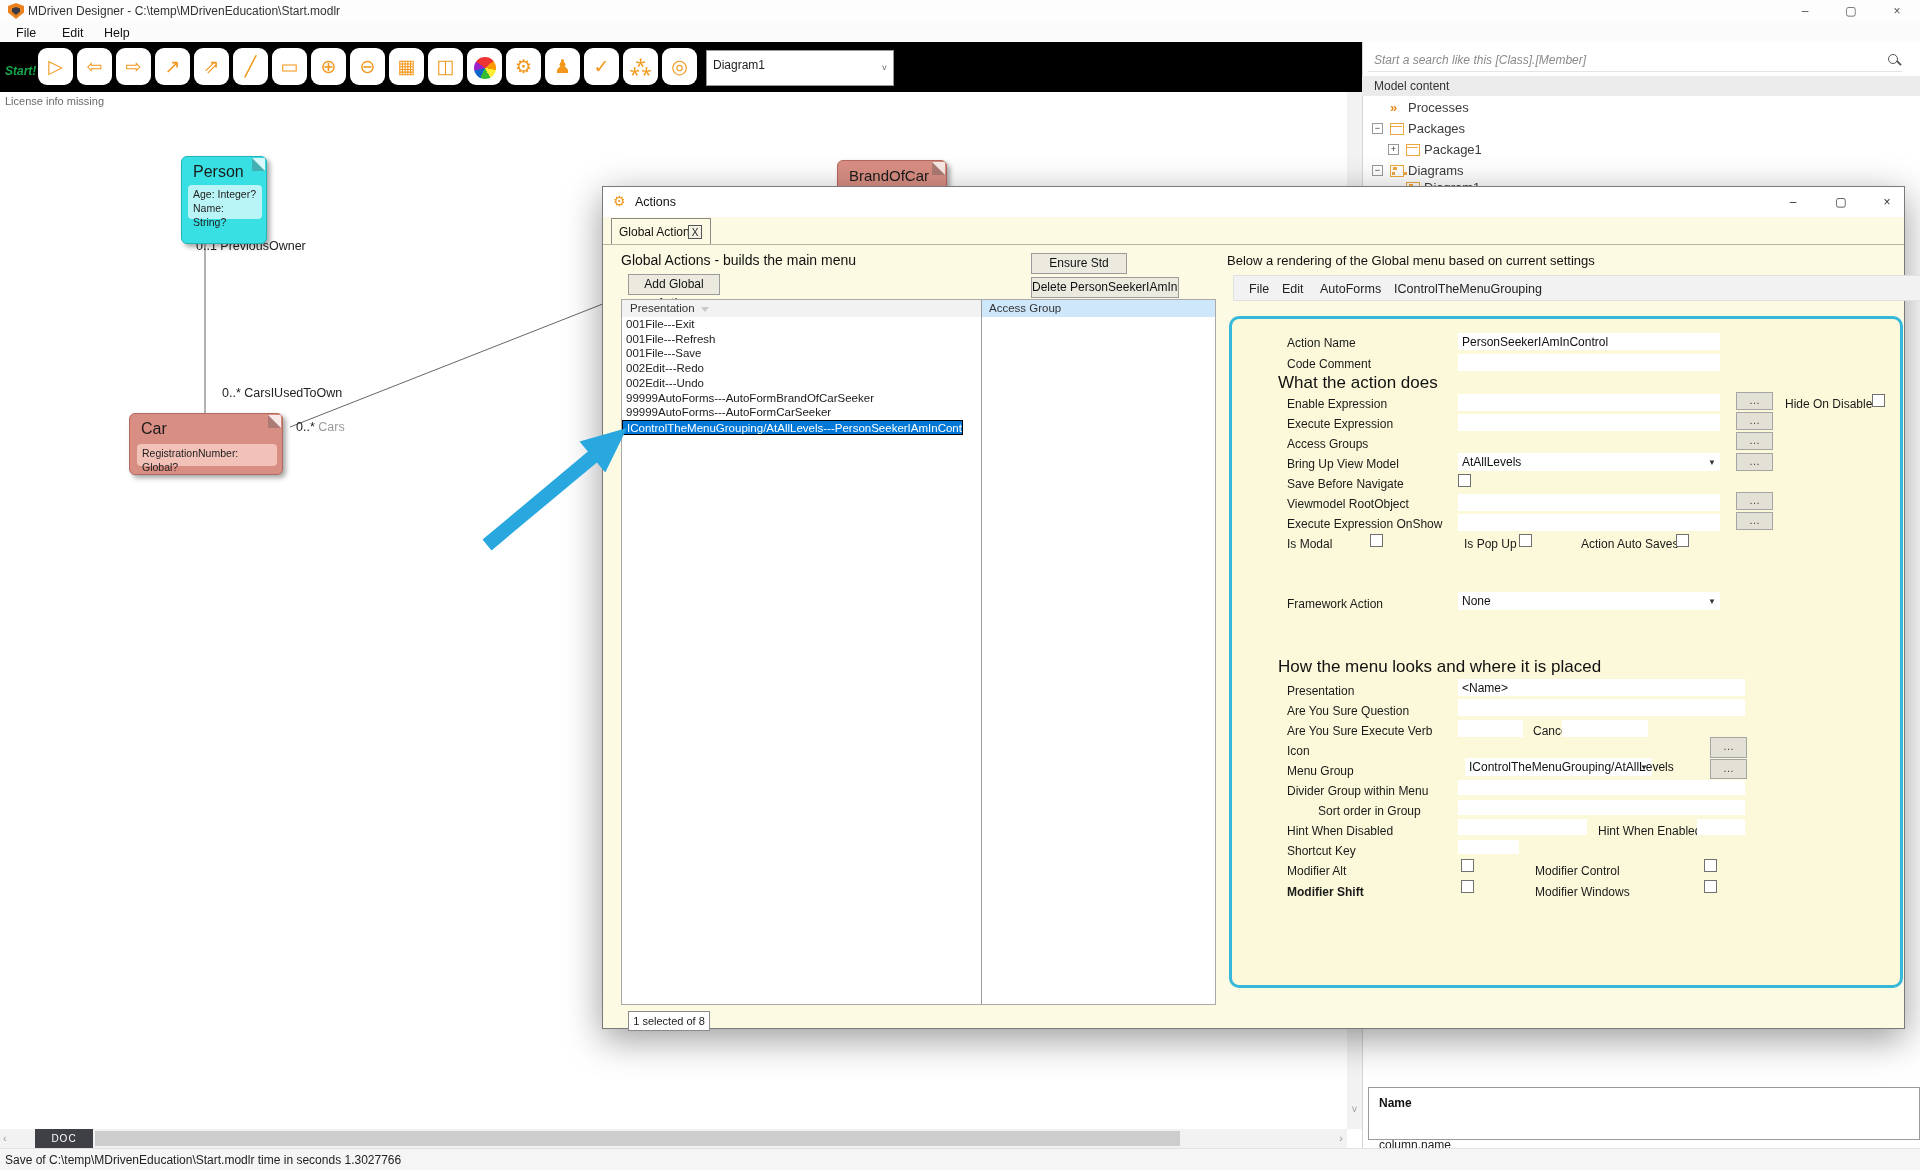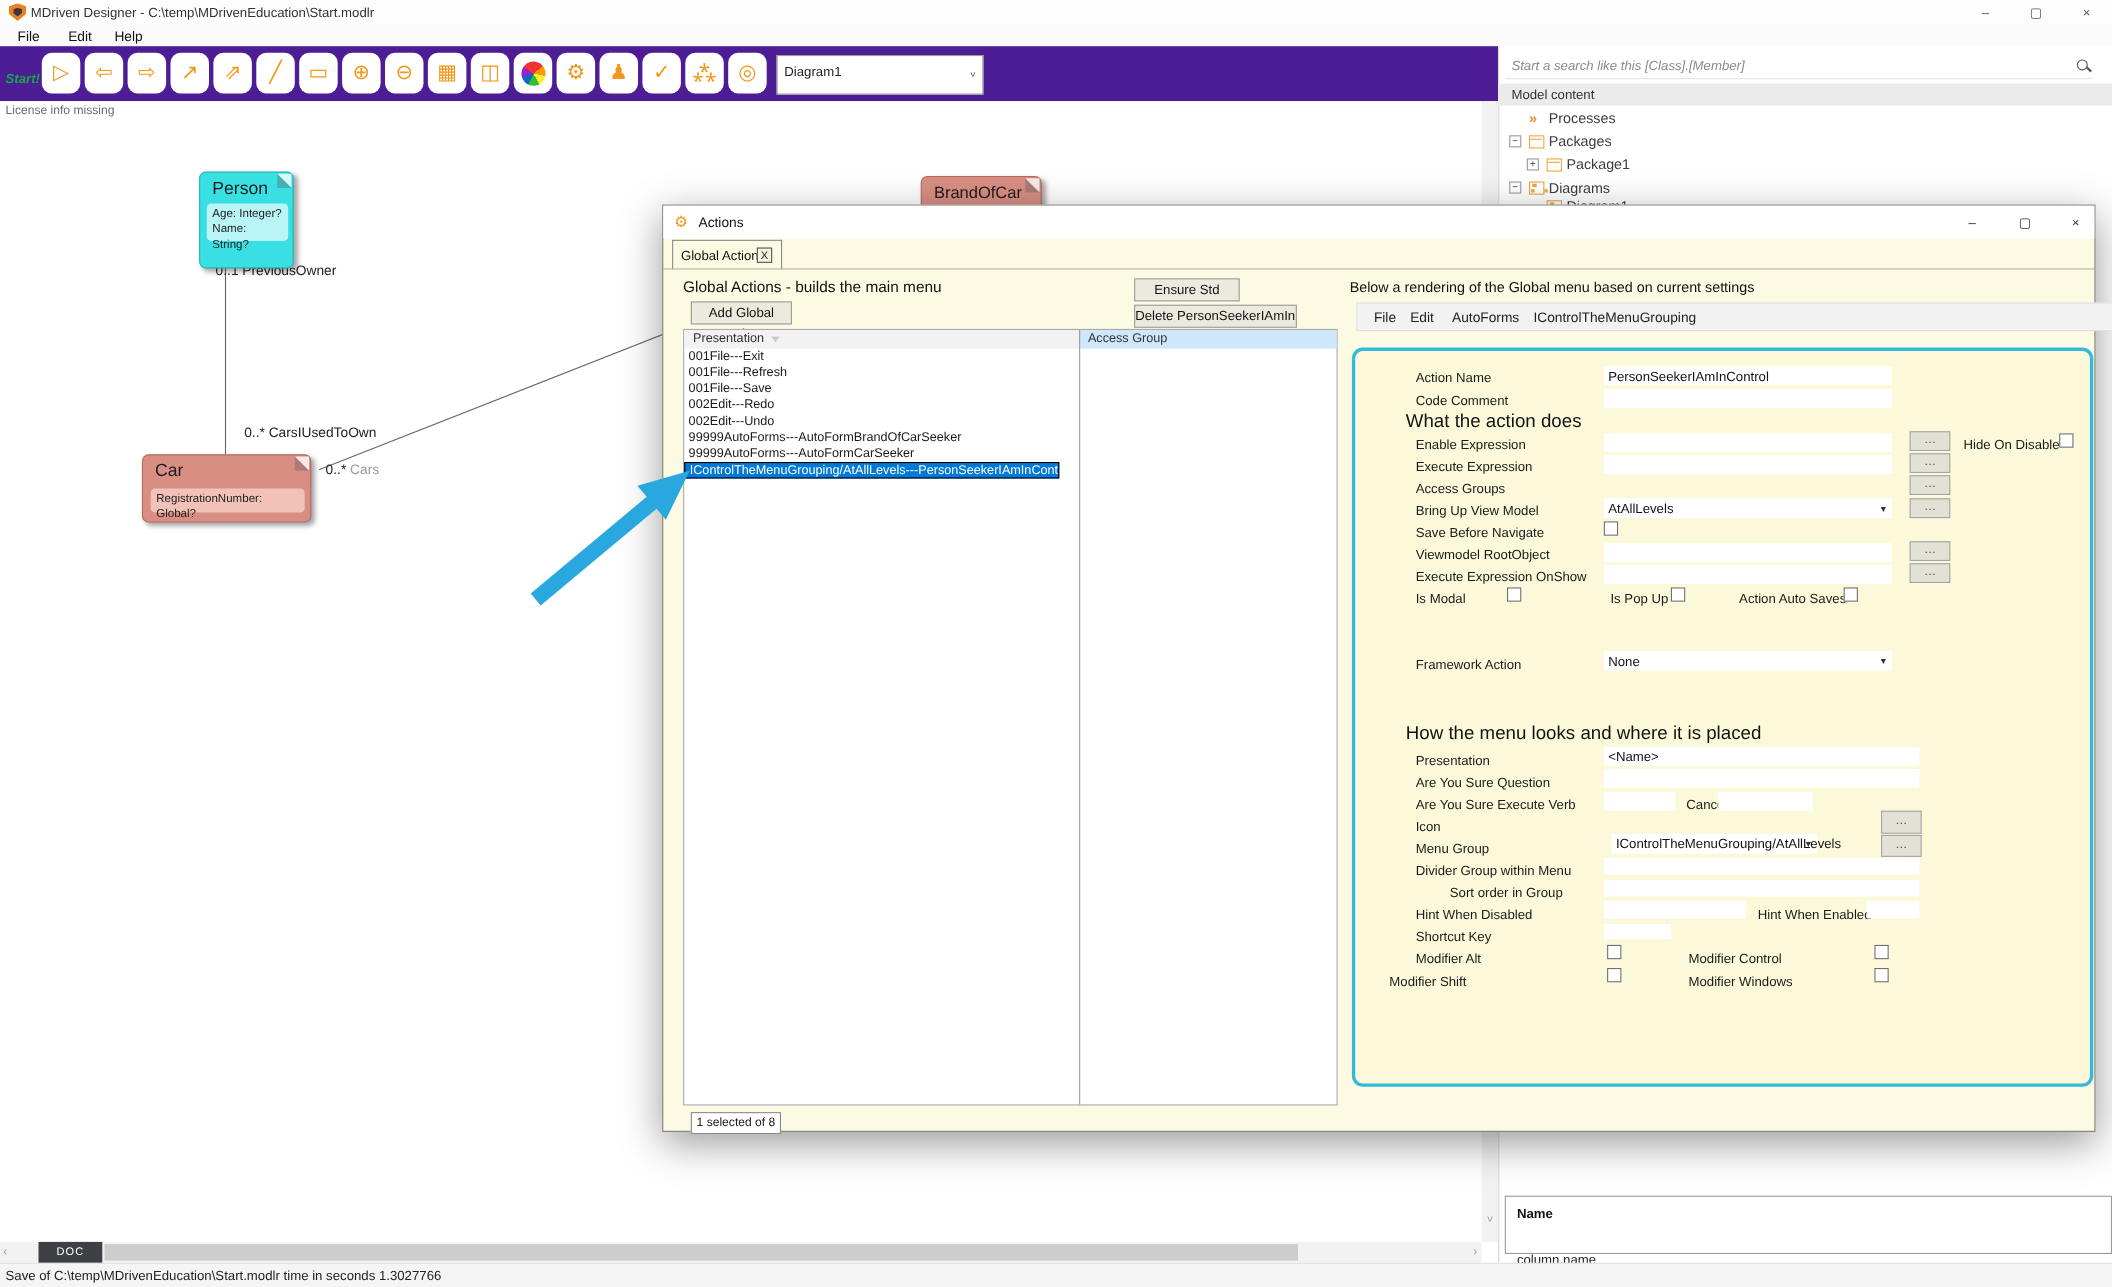--- a/index.html
+++ b/index.html
@@ -11,21 +11,21 @@
   .titlebar { left:0; top:0; width:1920px; height:22px; background:#fdfdfd; }
   .title-text { left:28px; top:4px; font-size:12px; color:#333; }
   .app-icon { left:8px; top:3px; width:16px; height:16px; background:#e8821e;
     clip-path:polygon(50% 0,100% 18%,100% 60%,50% 100%,0 60%,0 18%); }
   .app-icon i { position:absolute; left:4px; top:4px; width:8px; height:8px; background:#3a3a46;
     clip-path:polygon(50% 0,100% 18%,100% 60%,50% 100%,0 60%,0 18%); }
   .winbtn { top:0; width:46px; height:22px; text-align:center; line-height:22px;
     font-size:12px; color:#555; }
   .menubar { left:0; top:22px; width:1920px; height:20px; background:#fbfbfb; }
   .menuitem { top:2px; font-size:12.5px; color:#111; padding:2px 6px; }
-  .toolbar { left:0; top:42px; width:1362px; height:50px; background:#4c1d95; }
+  .toolbar { left:0; top:42px; width:1362px; height:50px; background:#000000; }
   .startlbl { left:5px; top:22px; font-size:12px; font-weight:bold; font-style:italic; color:#17a74a; }
   .tbtn { top:6px; width:35px; height:37px; background:#fff; border-radius:9px;
     text-align:center; line-height:37px; font-size:19px; color:#f2971b; }
   .colorwheel { display:inline-block; width:22px; height:22px; border-radius:50%; vertical-align:middle;
     background:conic-gradient(#e33 0 14%,#f90 14% 28%,#fe3 28% 42%,#3b3 42% 57%,#16c 57% 71%,#92c 71% 85%,#e33 85% 100%); }
   .combo { background:#fff; border:1px solid #9a9a9a; font-size:12px; color:#222; }
   .combo .arr { position:absolute; right:6px; top:50%; transform:translateY(-50%);
     font-size:9px; color:#555; }
   .license { left:5px; top:95px; font-size:11px; color:#6b6b6b; }
 
@@ -382,21 +382,21 @@
   <input class="finput" style="left: 1094px; top: 632px; width: 48px; height: 16px;">
 
   <span class="flabel" style="left:684px; top:657px;">Shortcut Key</span>
   <input class="finput" style="left: 855px; top: 653px; width: 61px; height: 14px;">
 
   <span class="flabel" style="left:684px; top:677px;">Modifier Alt</span>
   <div class="cbx" style="left:858px; top:672px;"></div>
   <span class="flabel" style="left:932px; top:677px;">Modifier Control</span>
   <div class="cbx" style="left:1101px; top:672px;"></div>
 
-  <span class="flabel" style="left:660px; top:698px;">Modifier Shift</span>
+  <span class="flabel" style="left:684px; top:698px;font-weight:bold;">Modifier Shift</span>
   <div class="cbx" style="left:858px; top:693px;"></div>
   <span class="flabel" style="left:932px; top:698px;">Modifier Windows</span>
   <div class="cbx" style="left:1101px; top:693px;"></div>
 </div>
 
 <svg class="abs" style="left:0; top:0; z-index:10; pointer-events:none;" width="1920" height="1170">
   <polygon points="491.5,550.4 596.9,462.4 605.3,472.4 627,428 579.5,441.6 587.9,451.6 482.5,539.6" fill="#29a8e0"></polygon>
 </svg>
 
 </body></html>

